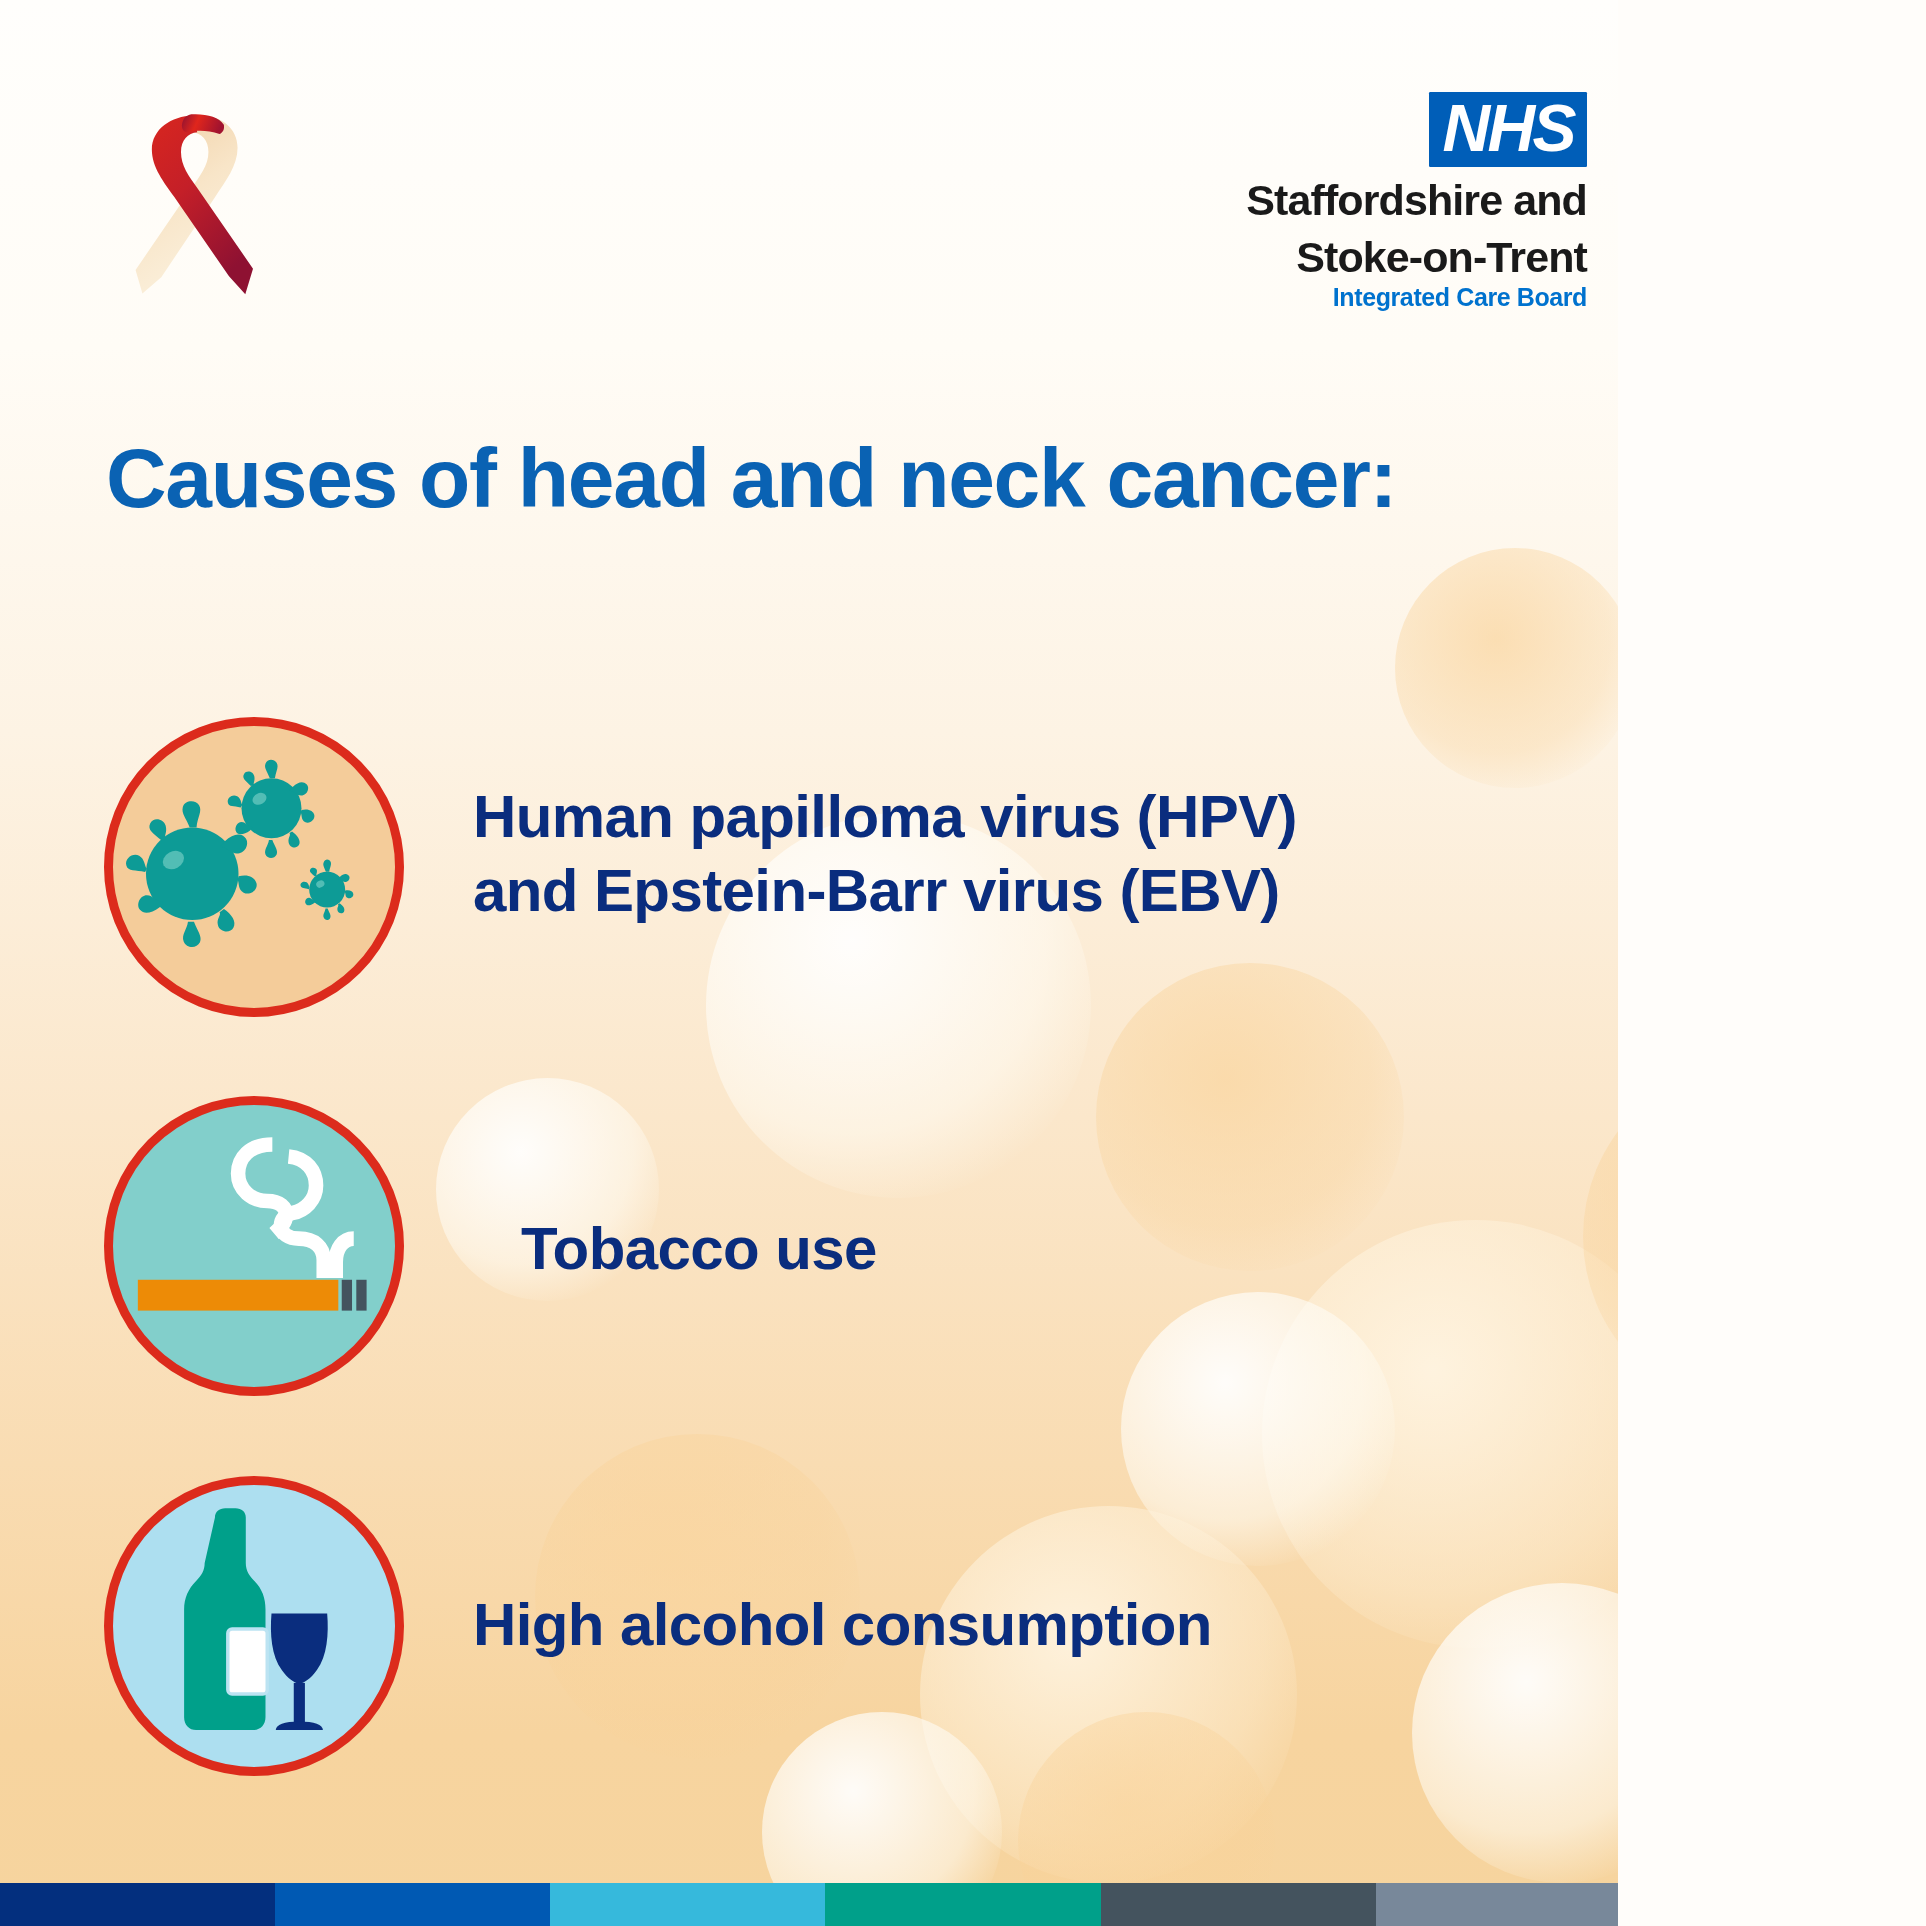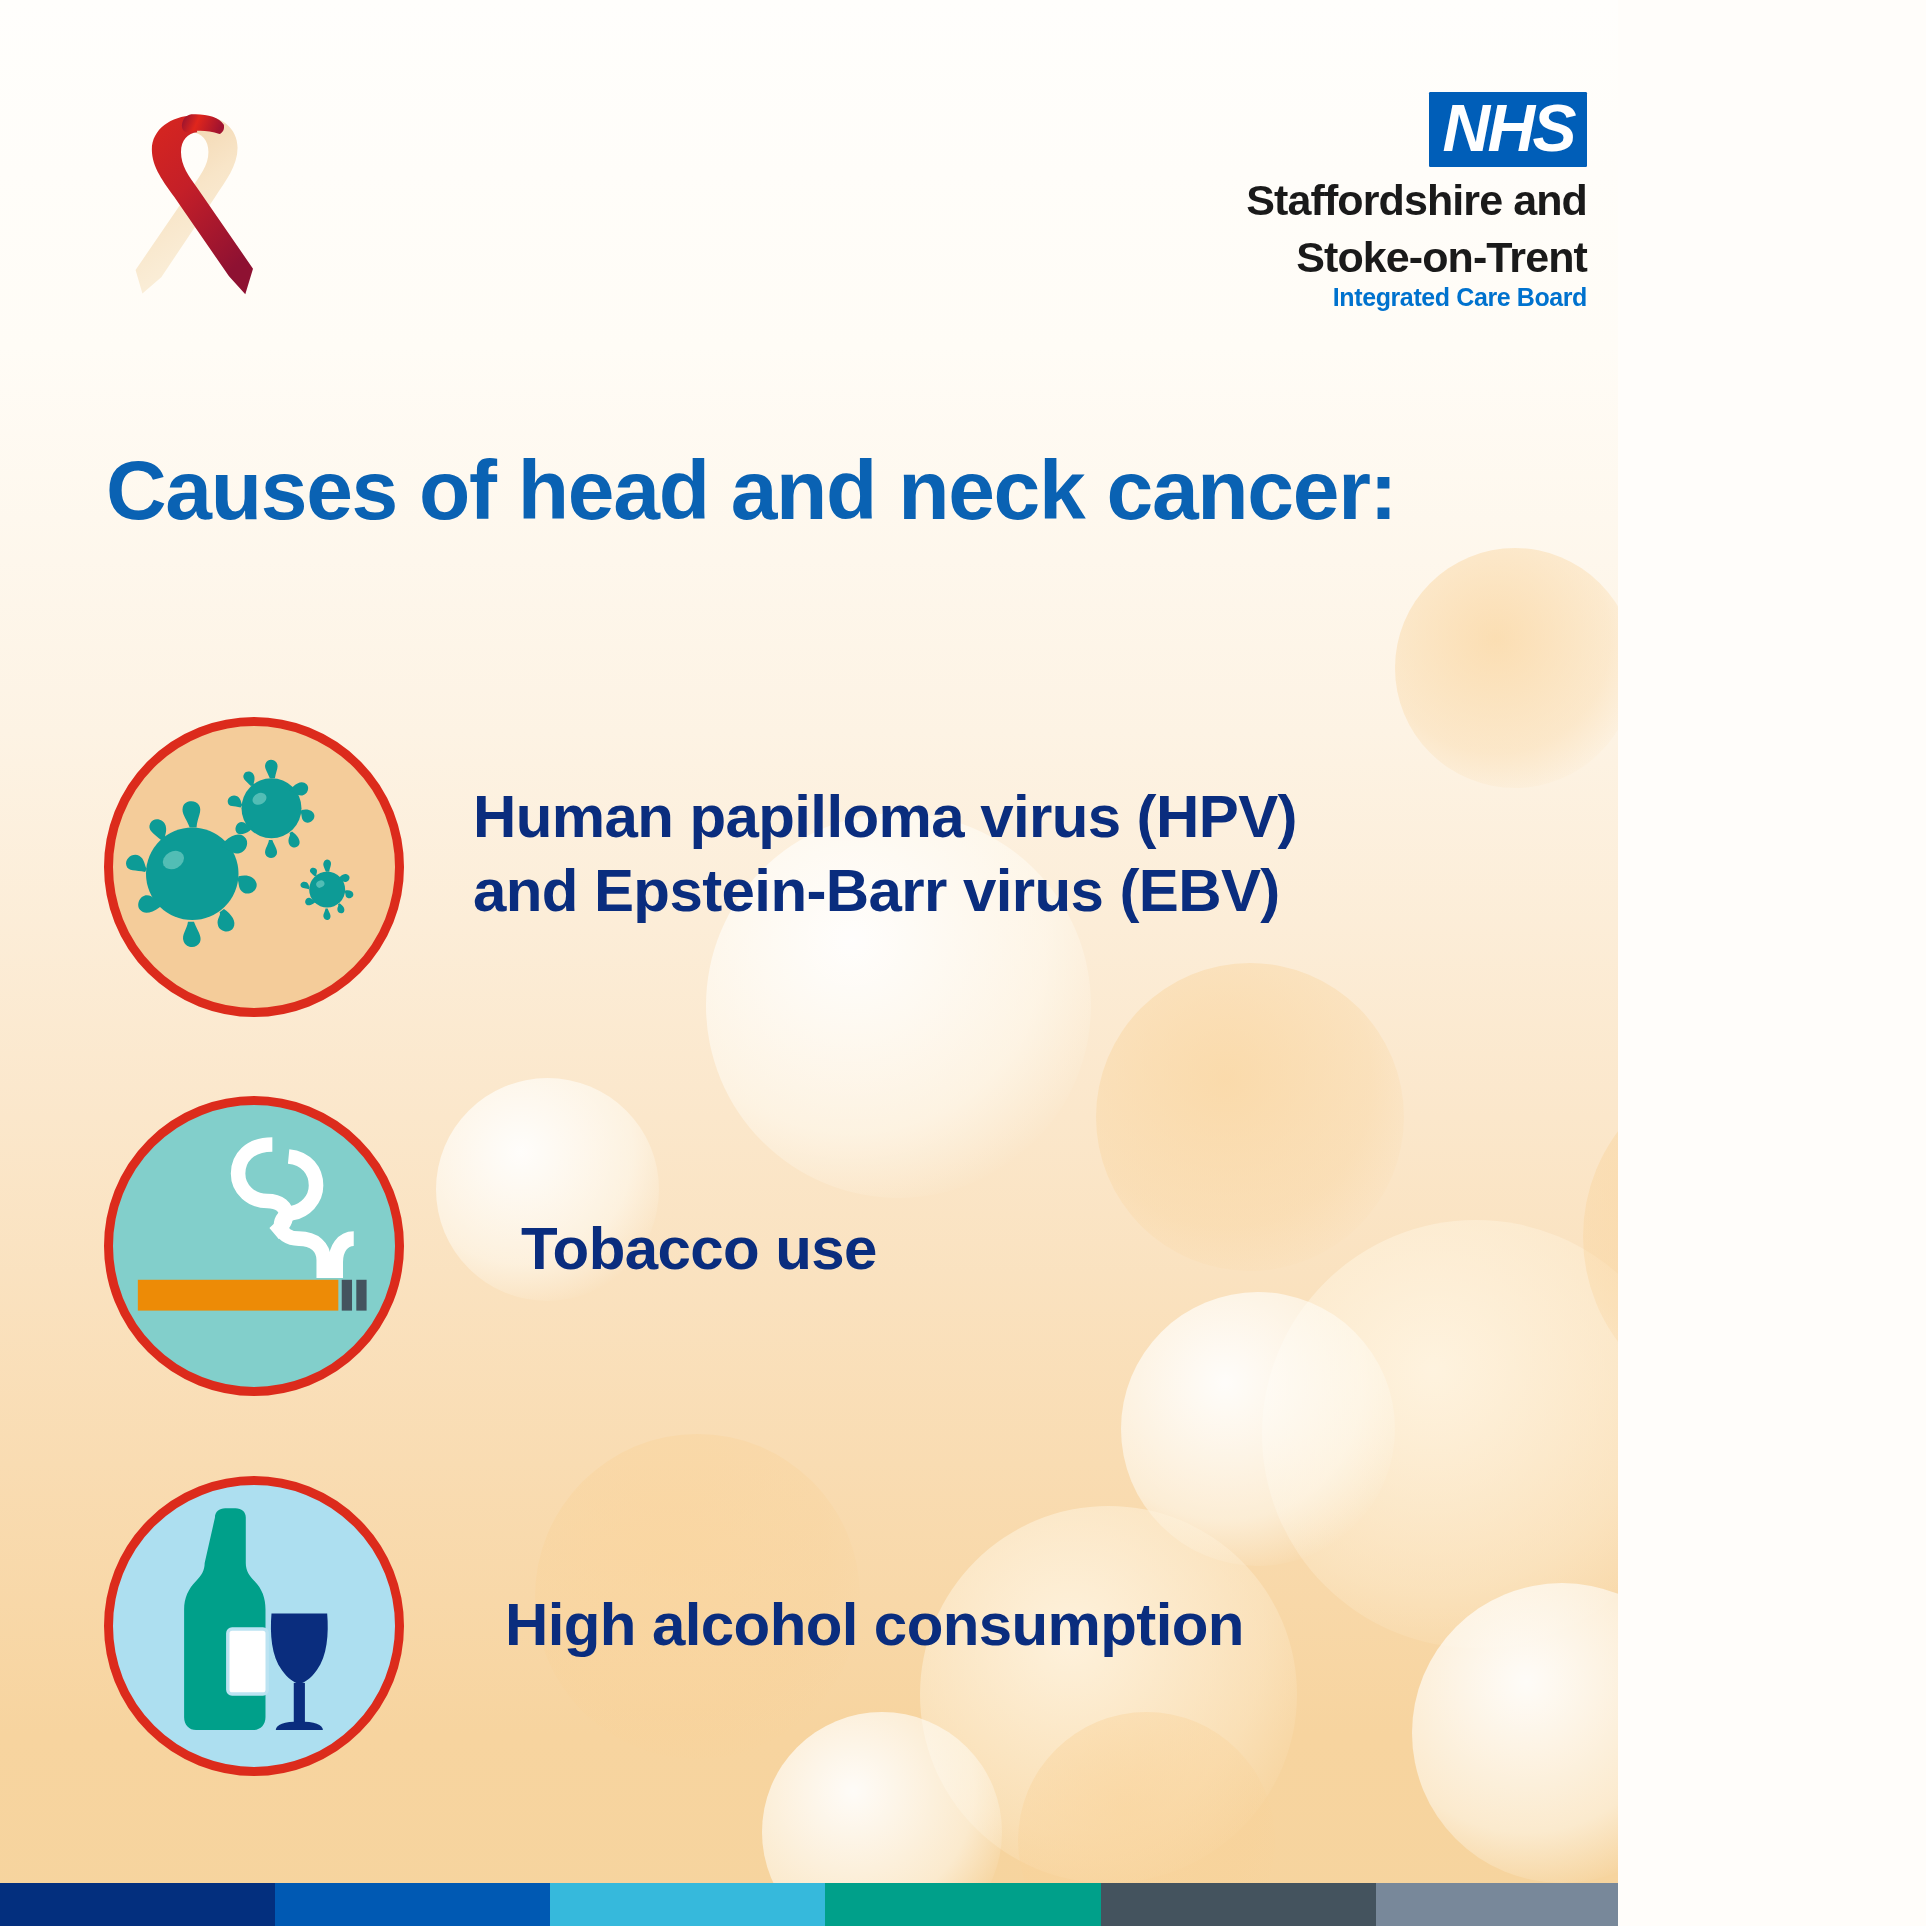--- a/index.html
+++ b/index.html
@@ -65,21 +65,21 @@
   #icb-line{
     font-family:"Liberation Sans", sans-serif;
     font-weight:bold; color:#0072CE;
     font-size:25px; line-height:1.1;
     letter-spacing:-0.4px; margin-top:4.3px;
     white-space:nowrap;
   }
 
   
   #title{
-    position:absolute; left:106px; top:448px;
+    position:absolute; left:106px; top:436px;
     font-family:"Liberation Sans", sans-serif;
     font-weight:bold; color:#0A62B3;
     font-size:84px; line-height:1.0;
     letter-spacing:-1.3px;
     white-space:nowrap;
   }
   #subtitle{
     position:absolute; left:106px; top:556px;
     font-family:"Liberation Sans", sans-serif;
     font-weight:normal; color:#121212;
@@ -108,21 +108,21 @@
   .risk-label{
     position:absolute; left:473px;
     font-family:"Liberation Sans", sans-serif;
     font-weight:bold; color:#0A2D7E;
     font-size:60px; line-height:1.24;
     letter-spacing:-0.6px;
     white-space:pre-line;
   }
   #label-0{ top:63px; }
   #label-1{ top:116px;margin-left:48px; }
-  #label-2{ top:112px;margin-left:32px; }
+  #label-2{ top:112px; }
 
   
   #colour-bar{
     position:absolute; left:0; bottom:0;
     width:1926px; height:43px;
     display:flex;
   }
   #colour-bar span{ flex:1 1 0; height:100%; display:block; }
 </style>
 </head>

